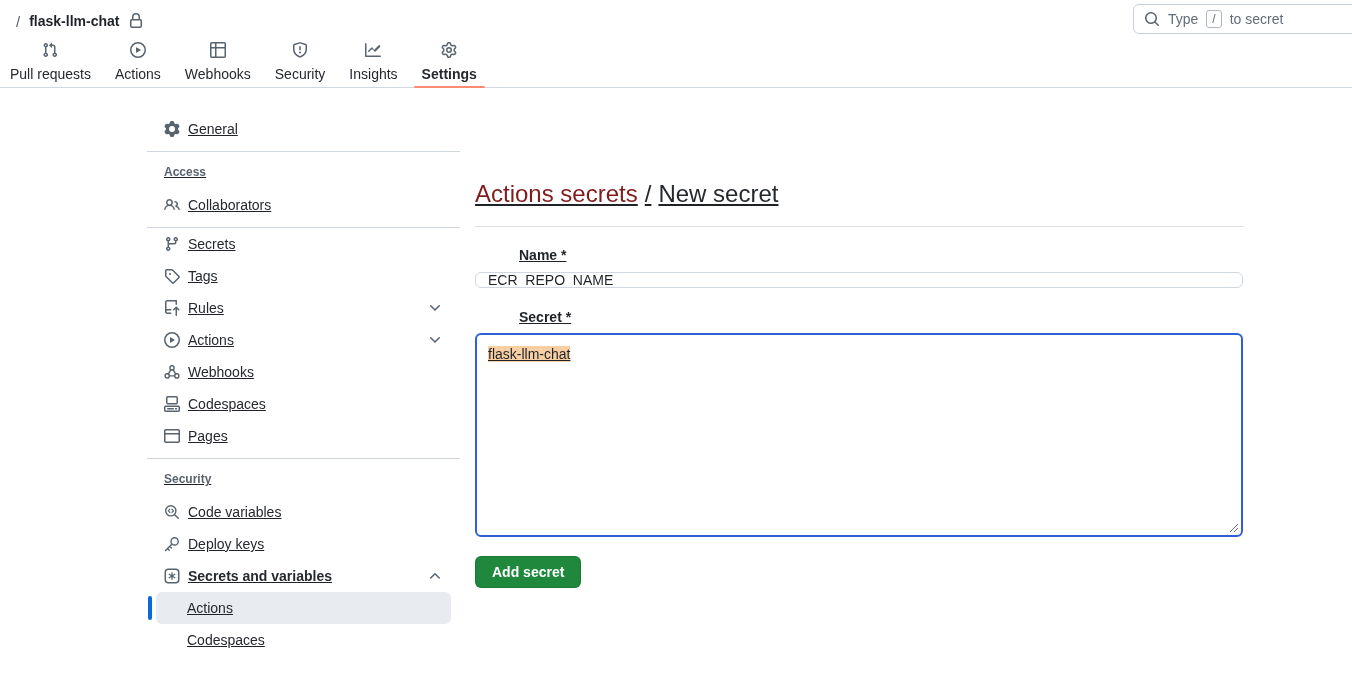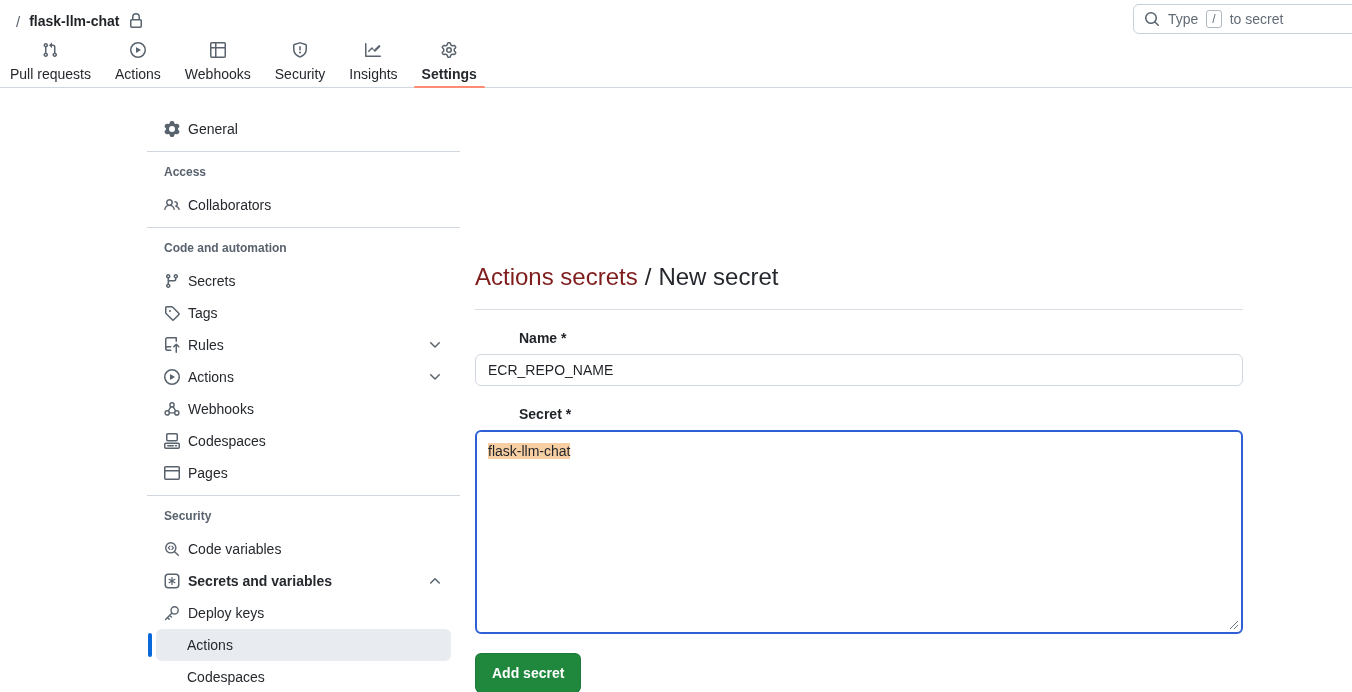--- a/index.html
+++ b/index.html
@@ -22,21 +22,21 @@
   
   .tab-bar { height:46px; display:flex; align-items:stretch; padding:0 2px; gap:8px;
     border-bottom:1px solid #d0d7de; }
   .tab { display:flex; align-items:center; gap:8px; padding:0 8px; font-size:14px; color:#25292e;
     text-decoration:none; cursor:pointer; position:relative;flex-direction:column; }
   .tab.active { font-weight:600; }
   .tab.active::after { content:""; position:absolute; left:0; right:0; bottom:-1px; height:2px;
     border-radius:3px; background:#fd8c73; }
 
   
-  .content { display:flex; align-items:flex-end; }
+  .content { display:flex; align-items:center;text-decoration:underline; }
   .sidebar { width:313px; margin-left:147px; flex:none; padding-top:25px; }
   .main { width:768px; margin-left:15px; padding-top:21px; }
 
   
   .side-item { height:32px; margin:0 9px; padding:0 8px; border-radius:6px; display:flex;
     align-items:center; gap:8px; font-size:14px; color:#25292e; cursor:pointer; position:relative; }
   .side-item .chev { margin-left:auto; color:#59636e; }
   .side-item.bold { font-weight:600; }
   .sub-item { height:32px; margin:0 9px; padding-left:31px; border-radius:6px; display:flex;
     align-items:center; font-size:14px; color:#25292e; cursor:pointer; position:relative; }
@@ -45,28 +45,28 @@
     height:24px; border-radius:2px; background:#0969da; }
   .divider { border-top:1px solid #d0d7de; margin:6px 0 0; }
   .section-header { font-size:12px; font-weight:600; color:#59636e; padding:13px 17px 10px; }
 
   
   h2 { font-size:24px; font-weight:400; line-height:32px; color:#25292e; }
   h2 a { color:#7f1d1d; text-decoration:none; cursor:pointer; }
   .h-sep { margin:0 7px; }
   .rule { border:none; border-top:1px solid #d8dee4; margin:16px 0 0; }
   .field-label { display:block; font-size:14px; font-weight:700; margin:20px 0 8px;padding-left:44px; }
-  .text-input { width:768px; height:32px; border:1px solid #d0d7de; border-radius:6px;
+  .text-input { width:768px; height:16px; border:1px solid #d0d7de; border-radius:6px;
     padding:0 12px; font-size:14px; color:#1f2328; font-family:inherit; background:#fff; }
   .secret-box { width:768px; height:204px; border:2px solid #2e5fd6; border-radius:6px;
     padding:9px 11px; font-size:14px; line-height:20px; position:relative; cursor:text;
     background:#fff; }
   .secret-box .hl { background:#f8cfa3; }
   .resize-grip { position:absolute; right:2px; bottom:2px; }
-  .btn-primary { margin-top:19px; height:40px; padding:0 16px; background:#1f883d; color:#fff;
+  .btn-primary { margin-top:19px; height:32px; padding:0 16px; background:#1f883d; color:#fff;
     font-size:14px; font-weight:600; border:1px solid rgba(27,31,36,0.15); border-radius:6px;
     cursor:pointer; font-family:inherit; }
 </style>
 </head>
 <body>
 
 <header class="top-bar">
   <div class="breadcrumb">
     <span class="crumb-slash">/</span>
     <a class="repo-name">flask-llm-chat</a>
@@ -153,21 +153,20 @@
     <div class="section-header">Access</div>
     <div class="side-item">
       <span class="icon">
           <svg width="16" height="16" viewBox="0 0 16 16" fill="currentColor">
             <path d="M2 5.5a3.5 3.5 0 1 1 5.898 2.549 5.508 5.508 0 0 1 3.034 4.084.75.75 0 1 1-1.482.235 4.001 4.001 0 0 0-7.9 0 .75.75 0 0 1-1.482-.236A5.507 5.507 0 0 1 3.102 8.05 3.493 3.493 0 0 1 2 5.5ZM11 4a3.001 3.001 0 0 1 2.22 5.018 5.01 5.01 0 0 1 2.56 3.012.749.749 0 0 1-.885.954.752.752 0 0 1-.549-.514 3.507 3.507 0 0 0-2.522-2.372.75.75 0 0 1-.574-.73v-.352a.75.75 0 0 1 .416-.672A1.5 1.5 0 0 0 11 5.5.75.75 0 0 1 11 4Zm-5.5-.5a2 2 0 1 0-.001 3.999A2 2 0 0 0 5.5 3.5Z"></path>
           </svg>
         </span>
       <span>Collaborators</span>
     </div>
     <div class="divider"></div>
-    <div class="section-header">Code and automation</div>
     <div class="side-item">
       <span class="icon">
           <svg width="16" height="16" viewBox="0 0 16 16" fill="currentColor">
             <path d="M9.5 3.25a2.25 2.25 0 1 1 3 2.122V6A2.5 2.5 0 0 1 10 8.5H6a1 1 0 0 0-1 1v1.128a2.251 2.251 0 1 1-1.5 0V5.372a2.25 2.25 0 1 1 1.5 0v1.836A2.493 2.493 0 0 1 6 7h4a1 1 0 0 0 1-1v-.628A2.25 2.25 0 0 1 9.5 3.25Zm-6 0a.75.75 0 1 0 1.5 0 .75.75 0 0 0-1.5 0Zm8.25-.75a.75.75 0 1 0 0 1.5.75.75 0 0 0 0-1.5ZM4.25 12a.75.75 0 1 0 0 1.5.75.75 0 0 0 0-1.5Z"></path>
           </svg>
         </span>
       <span>Secrets</span>
     </div>
     <div class="side-item">
       <span class="icon">
@@ -238,42 +237,42 @@
       <span class="icon">
           <svg width="16" height="16" viewBox="0 0 16 16" fill="none" stroke="currentColor" stroke-width="1.4">
             <circle cx="6.8" cy="6.8" r="5.1"></circle>
             <path d="M10.9 10.9 14.3 14.3" stroke-linecap="round"></path>
             <path d="M5.9 5.2 4.3 6.8l1.6 1.6" stroke-width="1.2" stroke-linecap="round" stroke-linejoin="round"></path>
             <path d="M7.9 5.2 9.5 6.8 7.9 8.4" stroke-width="1.2" stroke-linecap="round" stroke-linejoin="round"></path>
           </svg>
         </span>
       <span>Code variables</span>
     </div>
+    <div class="side-item">
+      <span class="icon">
+          <svg width="16" height="16" viewBox="0 0 16 16" fill="none" stroke="currentColor" stroke-width="1.4">
+            <circle cx="10.6" cy="5.4" r="3.6"></circle>
+            <path d="M8 8 1.6 14.4M3.5 12.5l1.7 1.7M5.7 10.3l1.7 1.7" stroke-linecap="round"></path>
+          </svg>
+        </span>
+      <span>Deploy keys</span>
+    </div>
     <div class="side-item bold">
       <span class="icon">
           <svg width="16" height="16" viewBox="0 0 16 16" fill="none" stroke="currentColor">
             <rect x="1.25" y="1.25" width="13.5" height="13.5" rx="3" stroke-width="1.5"></rect>
             <path d="M8 4.6v6.8M5.1 6.3l5.8 3.4M10.9 6.3 5.1 9.7" stroke-width="1.25" stroke-linecap="round"></path>
           </svg>
         </span>
       <span>Secrets and variables</span>
       <span class="chev">
           <svg width="16" height="16" viewBox="0 0 16 16" fill="currentColor">
             <path d="M3.22 10.53a.749.749 0 0 1 0-1.06l4.25-4.25a.749.749 0 0 1 1.06 0l4.25 4.25a.749.749 0 1 1-1.06 1.06L8 6.811l-3.72 3.72a.749.749 0 0 1-1.06 0Z"></path>
           </svg>
         </span>
-    </div>
-    <div class="side-item">
-      <span class="icon">
-          <svg width="16" height="16" viewBox="0 0 16 16" fill="none" stroke="currentColor" stroke-width="1.4">
-            <circle cx="10.6" cy="5.4" r="3.6"></circle>
-            <path d="M8 8 1.6 14.4M3.5 12.5l1.7 1.7M5.7 10.3l1.7 1.7" stroke-linecap="round"></path>
-          </svg>
-        </span>
-      <span>Deploy keys</span>
     </div>
     <div class="sub-item selected">
       <span>Actions</span>
     </div>
     <div class="sub-item">
       <span>Codespaces</span>
     </div>
   </aside>
 
   <main class="main">

